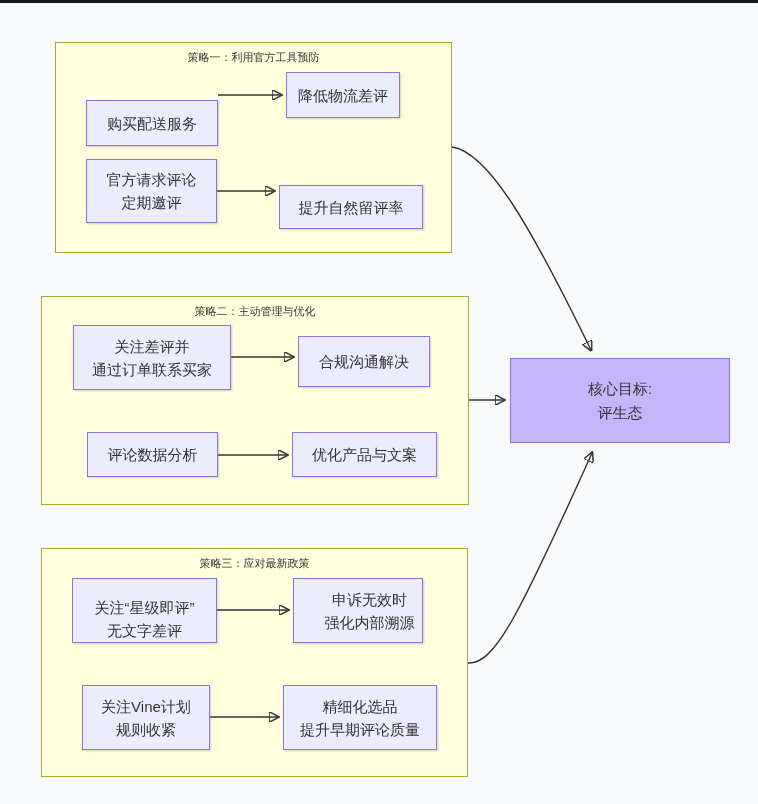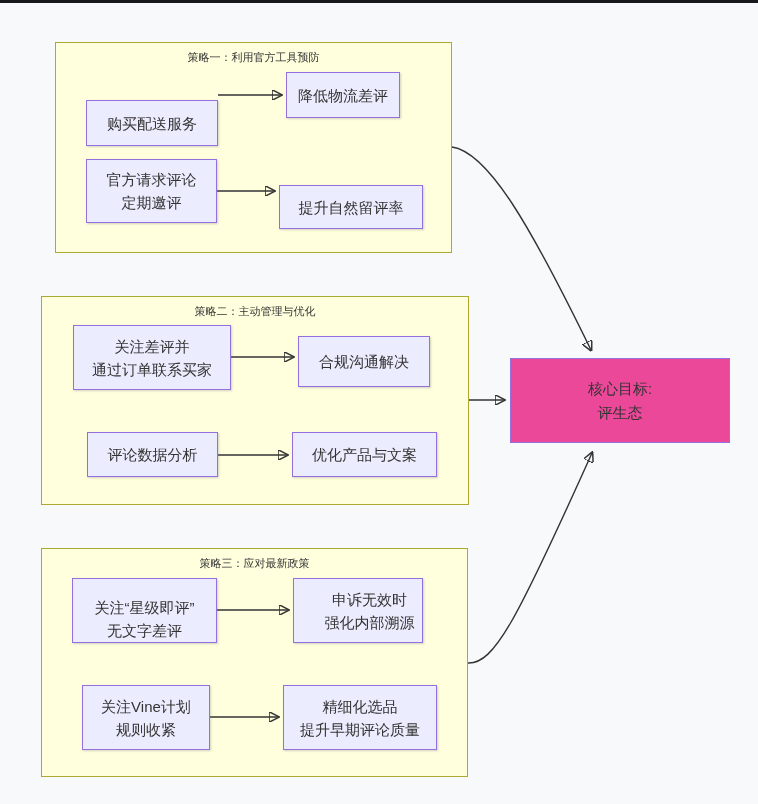--- a/index.html
+++ b/index.html
@@ -28,21 +28,21 @@
     background:#ECECFF;
     border:1px solid #9370DB;
     box-sizing:border-box;
     display:flex;flex-direction:column;justify-content:center;align-items:center;
     text-align:center;
     font-size:15px;line-height:23px;color:#333333;
     box-shadow:1px 1px 2px rgba(120,120,140,0.35);
   }
   .goal-node{
     position:absolute;
-    background:#ec4899;
+    background:#c4b5fd;
     border:1px solid #9370DB;
     box-sizing:border-box;
     display:flex;flex-direction:column;justify-content:center;align-items:center;
     text-align:center;
     font-size:15px;line-height:24px;color:#333333;
   }
   svg.edges{position:absolute;left:0;top:0;width:758px;height:804px;pointer-events:none;}
   svg.edges path{fill:none;stroke:#333333;stroke-width:1.4px;}
 </style>
 </head>

